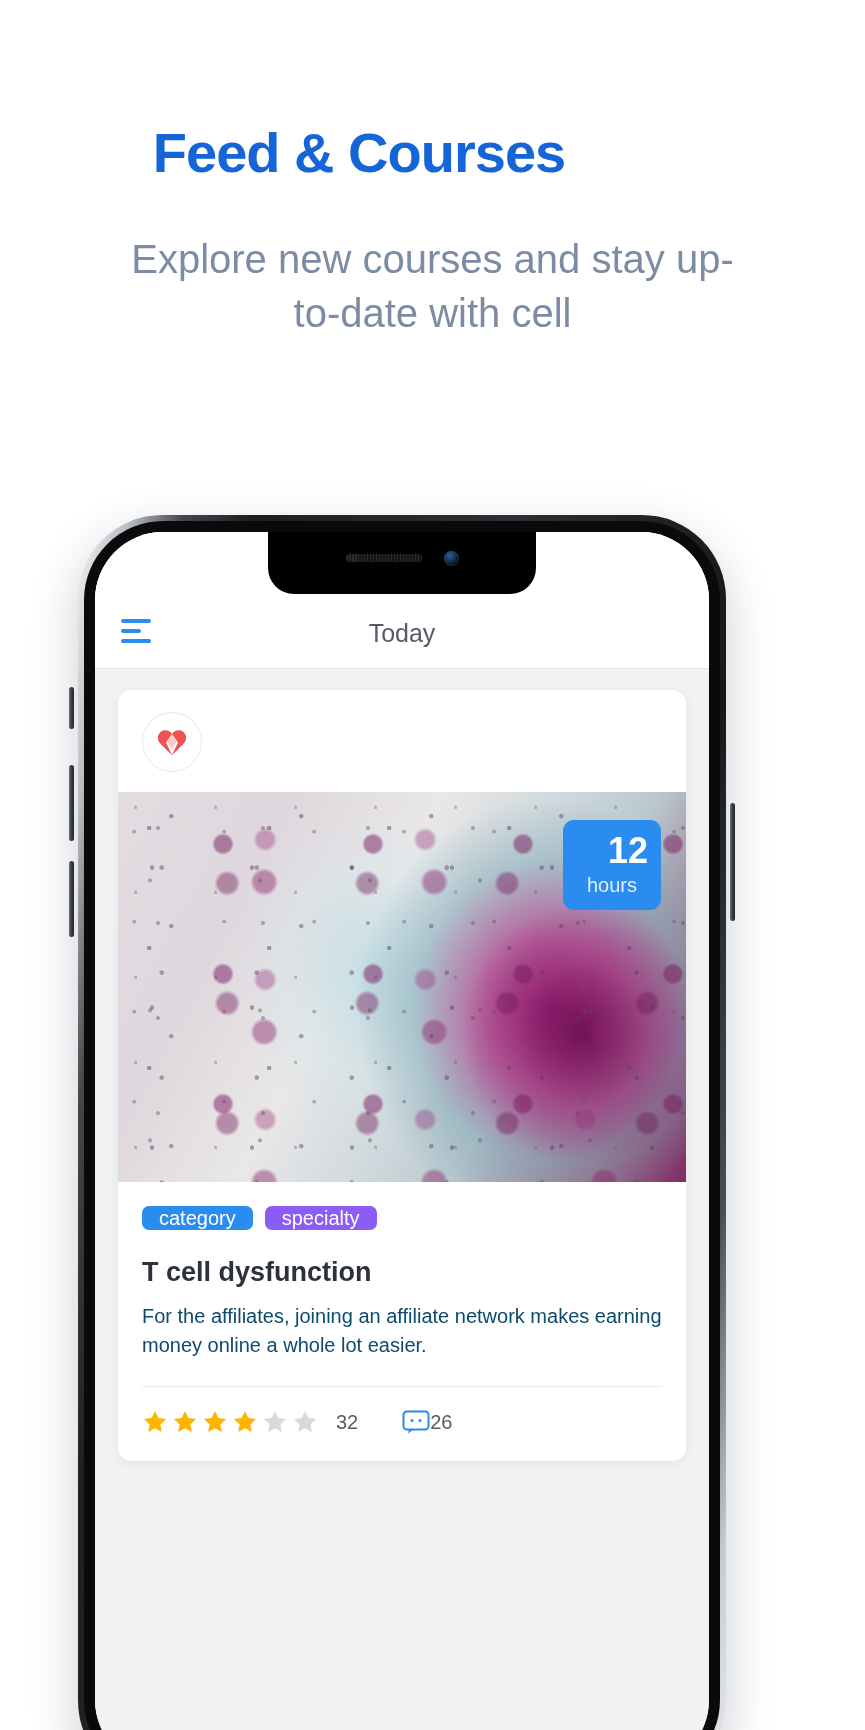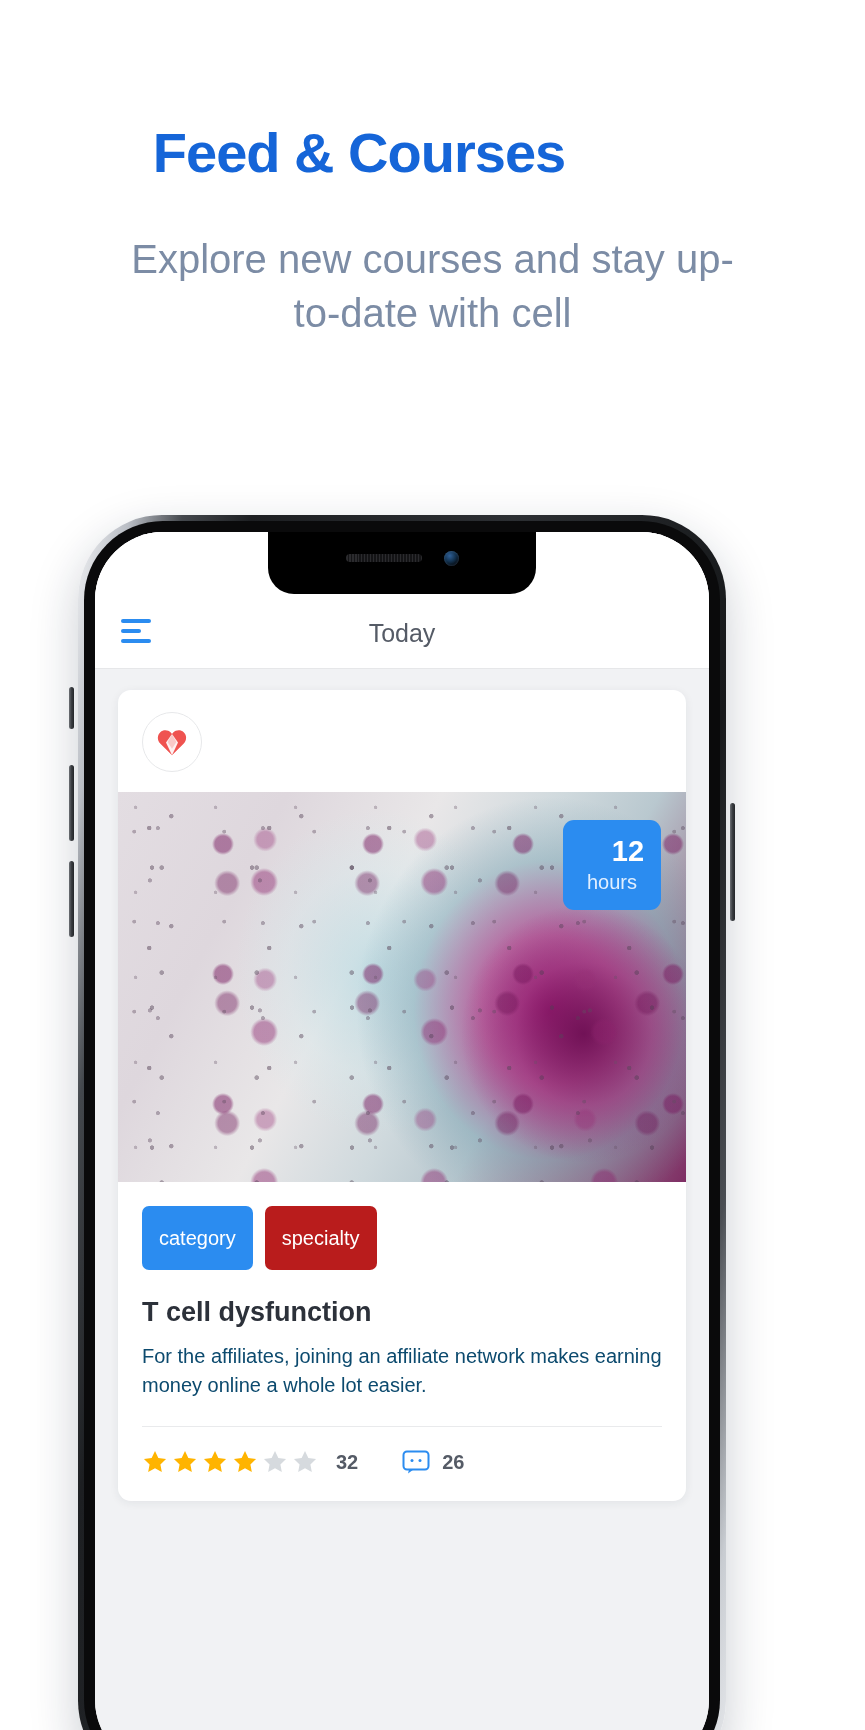--- a/index.html
+++ b/index.html
@@ -143,42 +143,42 @@
       radial-gradient(circle at 92% 34%, rgba(150,48,118,.38) 0 8px, transparent 12px);
     background-size: 150px 130px, 170px 150px, 140px 120px, 160px 140px;
   }
   .badge {
     position: absolute; right: 25px; top: 28px;
     width: 98px; height: 90px; border-radius: 11px;
     background: #2b8cf0;
     display: flex; flex-direction: column; align-items: center; justify-content: center;
     color: #fff; z-index: 5;
   }
-  .badge-num { font-size: 29px; font-weight: 700; line-height: 1; margin-left: 32px; }
+  .badge-num { font-size: 36px; font-weight: 700; line-height: 1; margin-left: 32px; }
   .badge-unit { font-size: 20px; font-weight: 400; margin-top: 5px; color: #e1efff; }
 
   .card-body { padding: 24px 24px 0 24px; }
   .tags { display: flex; gap: 12px; }
   .tag {
-    padding: 20px 17px; border-radius: 7px;
+    padding: 0 17px; border-radius: 7px;
     font-size: 20px; color: #fff; line-height: 1.2;
   }
   .tag-category { background: #2b8cf0; }
-  .tag-specialty { background: #b91c1c; }
+  .tag-specialty { background: #8b5cf6; }
 
   .post-title { margin-top: 27px; font-size: 27px; font-weight: 700; color: #2c313a; }
   .post-desc { margin-top: 14px; font-size: 20px; line-height: 1.45; color: #0c4a6e; }
 
   .divider { margin: 26px 0 0 0; height: 1px; background: #e9eaec; }
 
-  .card-foot { display: flex; align-items: center; padding: 22px 24px 26px 24px; font-weight: bold; }
+  .card-foot { display: flex; align-items: center; padding: 22px 24px 26px 24px; }
   .stars { display: flex; gap: 4px; }
   .star { width: 26px; height: 26px; display: block; }
   .rating-count { margin-left: 18px; font-size: 20px; color: #555b66; }
-  .comments { margin-left: 44px; display: flex; align-items: center; gap: 12px; }
+  .comments { margin-left: 44px; display: flex; align-items: center; gap: 0; }
   .comment-icon { width: 28px; height: 24px; display: block; }
   .comment-count { font-size: 20px; color: #555b66; }
 </style>
 </head>
 <body>
 
 <div class="page">
 
   <div class="headline">Feed &amp; Courses</div>
   <div class="subhead">Explore new courses and stay up-to-date with cell</div>

